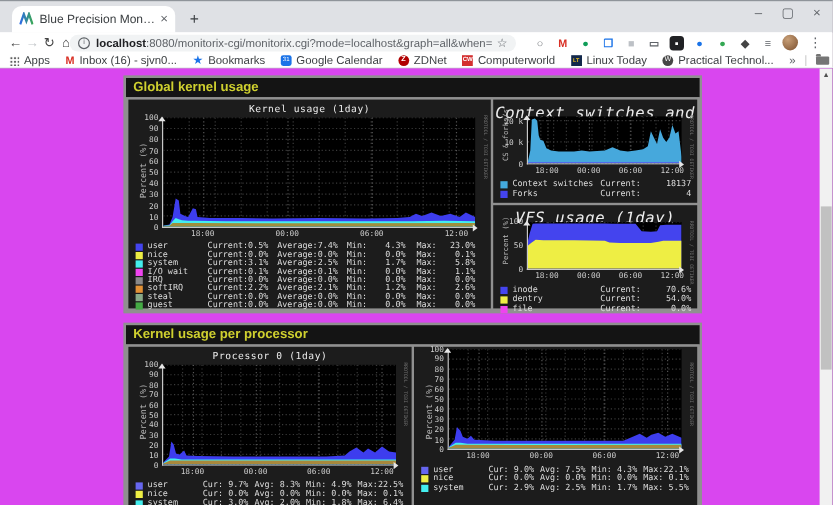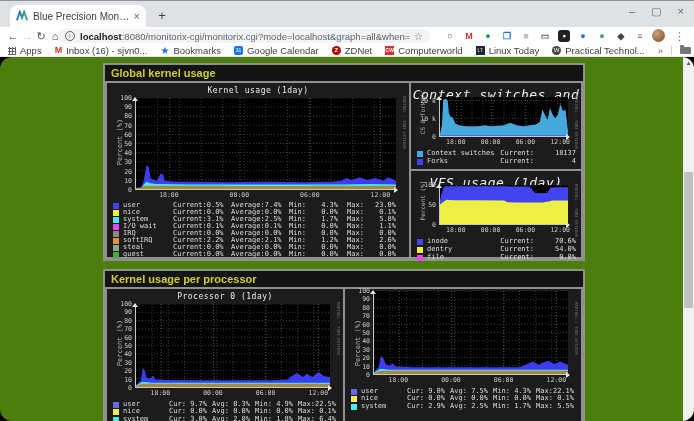--- a/index.html
+++ b/index.html
@@ -44,21 +44,21 @@
   .bi-grid{width:8px;height:8px;background-image:radial-gradient(#616161 1px,transparent 1.2px);background-size:3px 3px;}
   .bi-gmail{color:#d93025;font-weight:bold;font-size:9px;line-height:9px;}
   .bi-star{color:#1a73e8;font-size:10px;line-height:10px;}
   .bi-calendar{width:9px;height:9px;background:#1a73e8;border-radius:2px;color:#fff;font-size:5px;line-height:9px;text-align:center;}
   .bi-zdnet{width:9px;height:9px;background:#b00000;border-radius:50%;color:#fff;font-size:6px;line-height:9px;text-align:center;font-weight:bold;}
   .bi-cw{width:9px;height:9px;background:#d32f2f;color:#fff;font-size:5px;line-height:9px;text-align:center;font-weight:bold;}
   .bi-lt{width:9px;height:9px;background:#12284b;color:#f0c420;font-size:4.5px;line-height:9px;text-align:center;font-weight:bold;}
   .bi-wp{width:9px;height:9px;background:#464646;border-radius:50%;color:#fff;font-size:6px;line-height:9px;text-align:center;}
 
   
-  #page{position:absolute;top:57px;left:0;right:0;bottom:0;background:#4d7c0f;overflow:hidden;border-radius:12px;}
+  #page{position:absolute;top:57px;left:0;right:0;bottom:0;background:#d946ef;overflow:hidden;}
   #scrollbar{position:absolute;right:0;top:0;bottom:0;width:11px;background:#f1f1f1;}
   .sb-up{height:11px;color:#505050;font-size:6px;text-align:center;line-height:12px;}
   .sb-thumb{position:absolute;top:115px;height:136px;left:1px;right:1px;background:#c1c1c1;}
 
   .section{position:absolute;left:103px;width:482px;border:2px solid #909090;background:#909090;box-sizing:border-box;}
   #section1{top:6px;}
   #section2{top:212px;}
   .section-title{background:#141414;color:#cfd02f;font-weight:bold;font-size:11px;height:14px;line-height:14px;padding:1px 6px;}
   .section-body{display:flex;gap:2px;padding:2px;background:#909090;}
   .rightcol{display:flex;flex-direction:column;gap:2px;}

